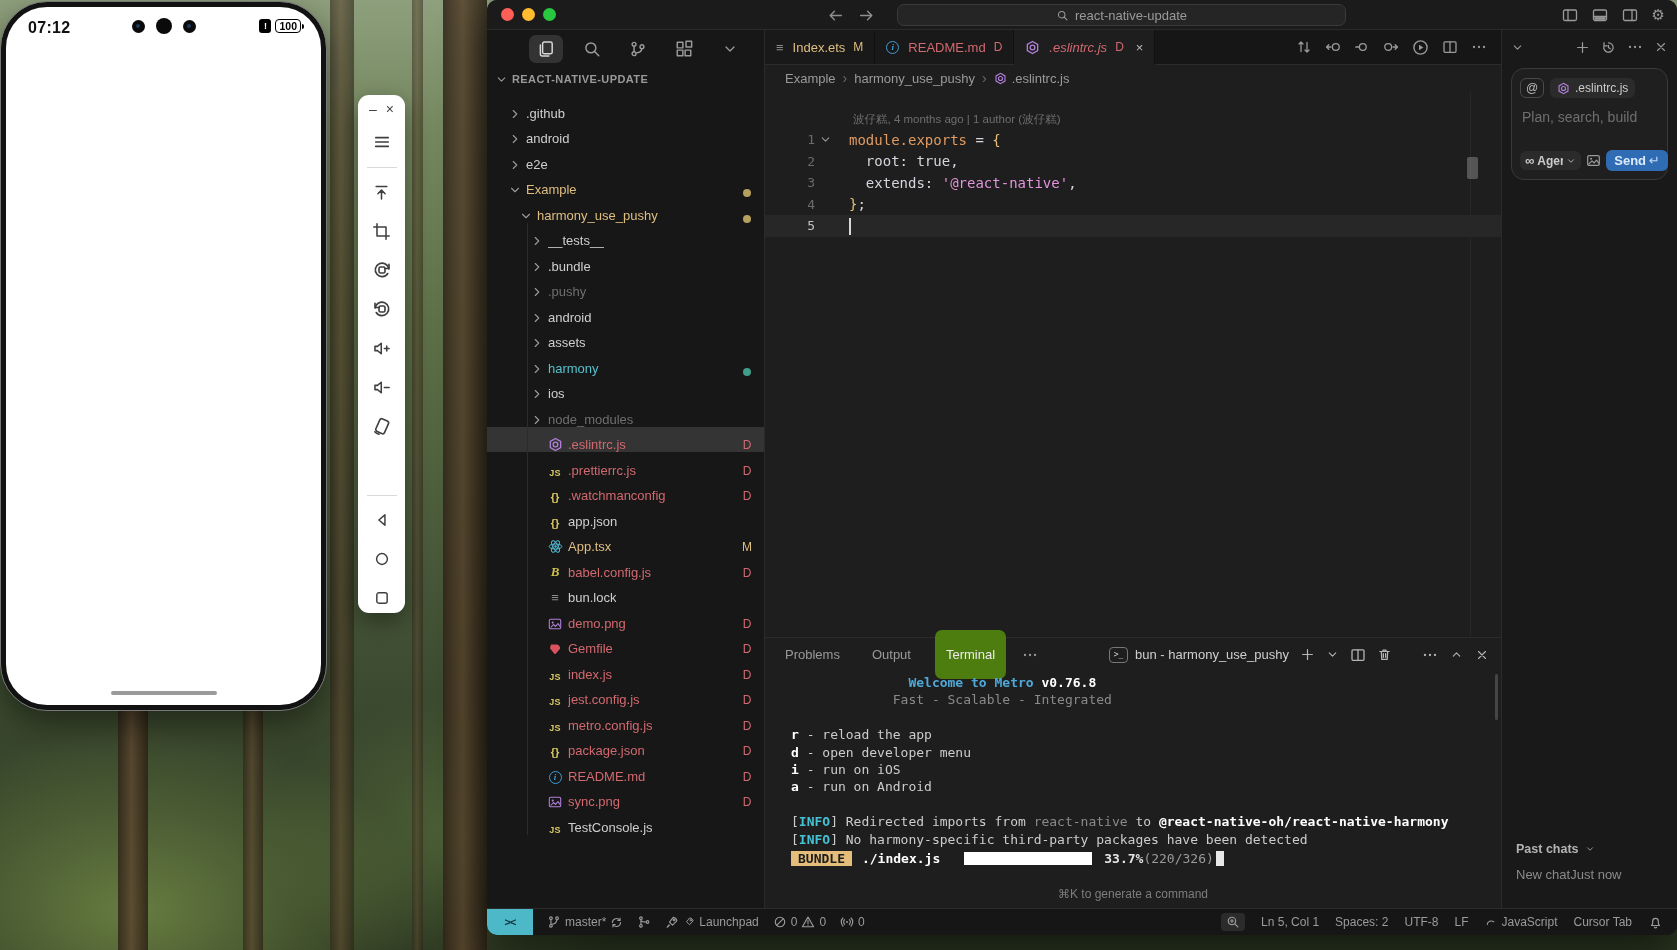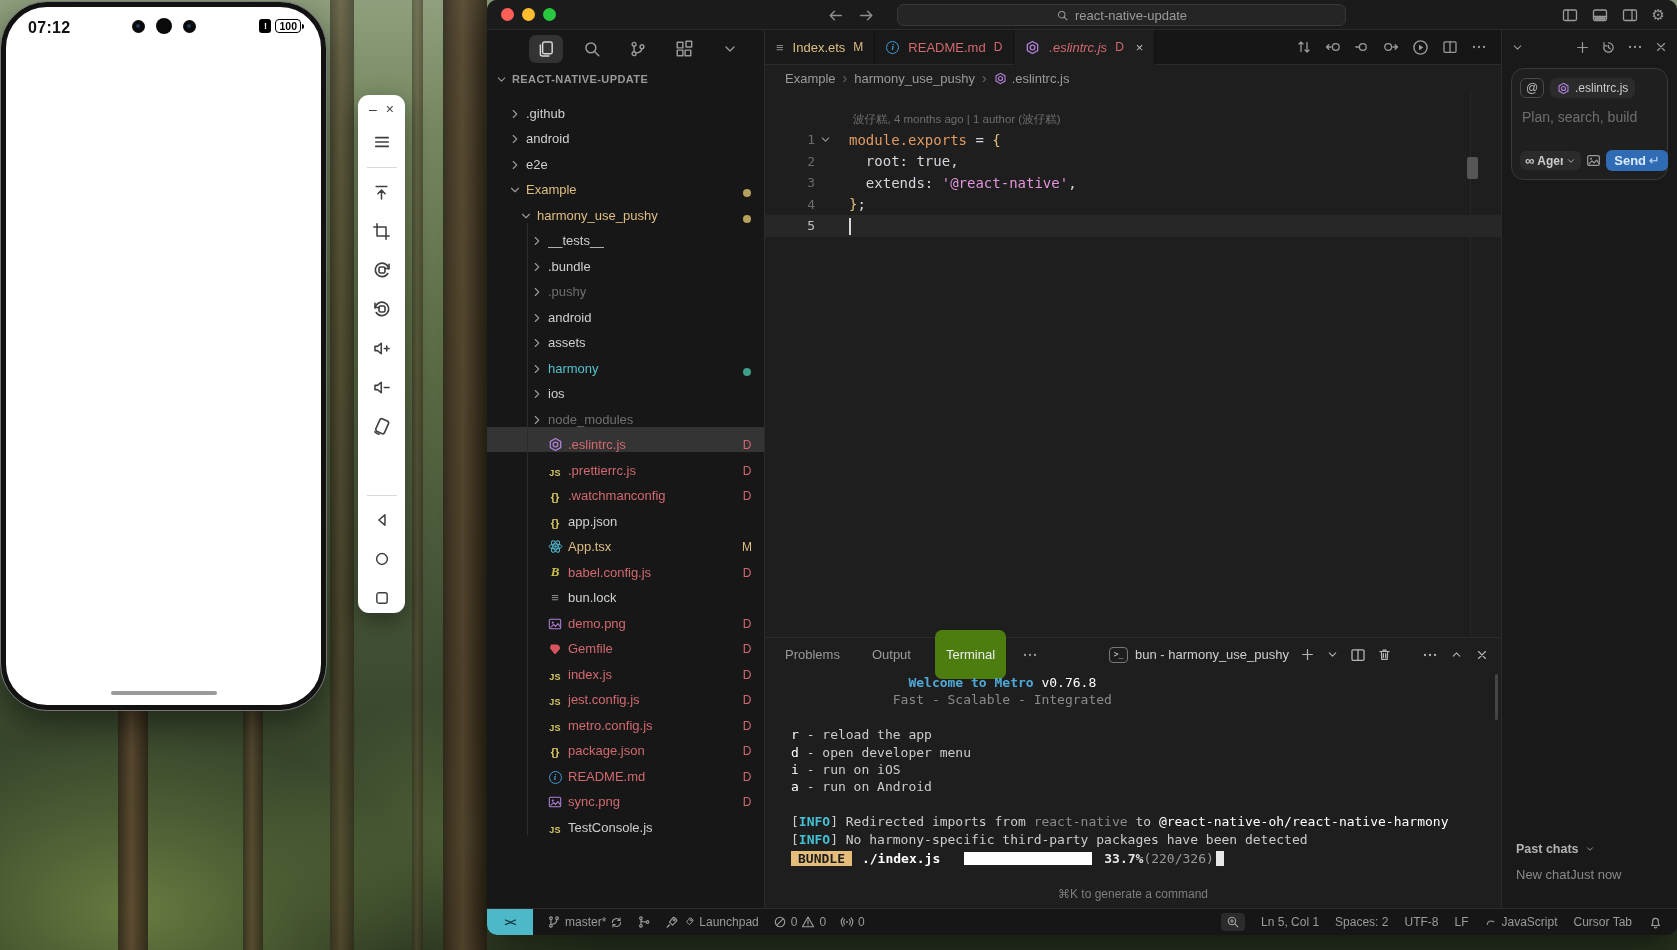--- a/index.html
+++ b/index.html
@@ -111,21 +111,21 @@
   .pmore{display:flex;color:#9a9a9a}
   .pright{margin-left:auto;display:flex;align-items:center;gap:11px;color:#b5b5b5}
   .chip{display:flex;align-items:center;gap:7px;cursor:pointer}
   .chipbox{width:19px;height:16px;border:1px solid #777;border-radius:4px;display:flex;align-items:center;justify-content:center;
     font-family:"DejaVu Sans Mono",monospace;font-size:8px;color:#cfcfcf}
   .chiplabel{color:#cfcfcf}
   .pwin{display:flex;align-items:center;gap:12px;margin-left:14px;color:#b5b5b5}
   .pright span,.pwin span{cursor:pointer;display:flex}
   .term{padding:3px 0 0 26px;font-family:"DejaVu Sans Mono","Liberation Mono",monospace;font-size:13px;line-height:17.4px}
   .tl{white-space:pre;min-height:17.4px}
-  .s-fg{color:#cccccc}.s-dim{color:#8a8a8a}.s-blue{color:#4fa8d8;font-weight:bold}.s-cyan{color:#45c1d4;font-weight:bold}.s-bw{color:#ffffff;font-weight:normal}
+  .s-fg{color:#cccccc}.s-dim{color:#8a8a8a}.s-blue{color:#4fa8d8;font-weight:bold}.s-cyan{color:#45c1d4;font-weight:bold}.s-bw{color:#ffffff;font-weight:bold}
   .bundle{display:flex;align-items:center;margin:2px 0 0 26px;font-family:"DejaVu Sans Mono",monospace;font-size:13px;height:17px}
   .bbadge{background:#e3bd79;color:#1c1c1c;font-weight:bold;padding:0 7px;margin-right:10px}
   .bfile{color:#fff;font-weight:bold;margin-right:24px}
   .pbar{width:128px;height:13px;background:#fff;margin-right:12px}
   .pfill{height:100%;background:#8cb873}
   .bpct{color:#e5e5e5;font-weight:bold;}
   .bcnt{color:#9a9a9a}
   .blockcaret{display:inline-block;width:8px;height:15px;background:#e8e8e8;margin-left:2px}
   .hint{position:absolute;bottom:7px;left:0;right:0;text-align:center;font-size:12px;color:#7d7d7d}
   .tscroll{position:absolute;right:3px;top:36px;width:3px;height:46px;background:#555;border-radius:2px;opacity:.7}

